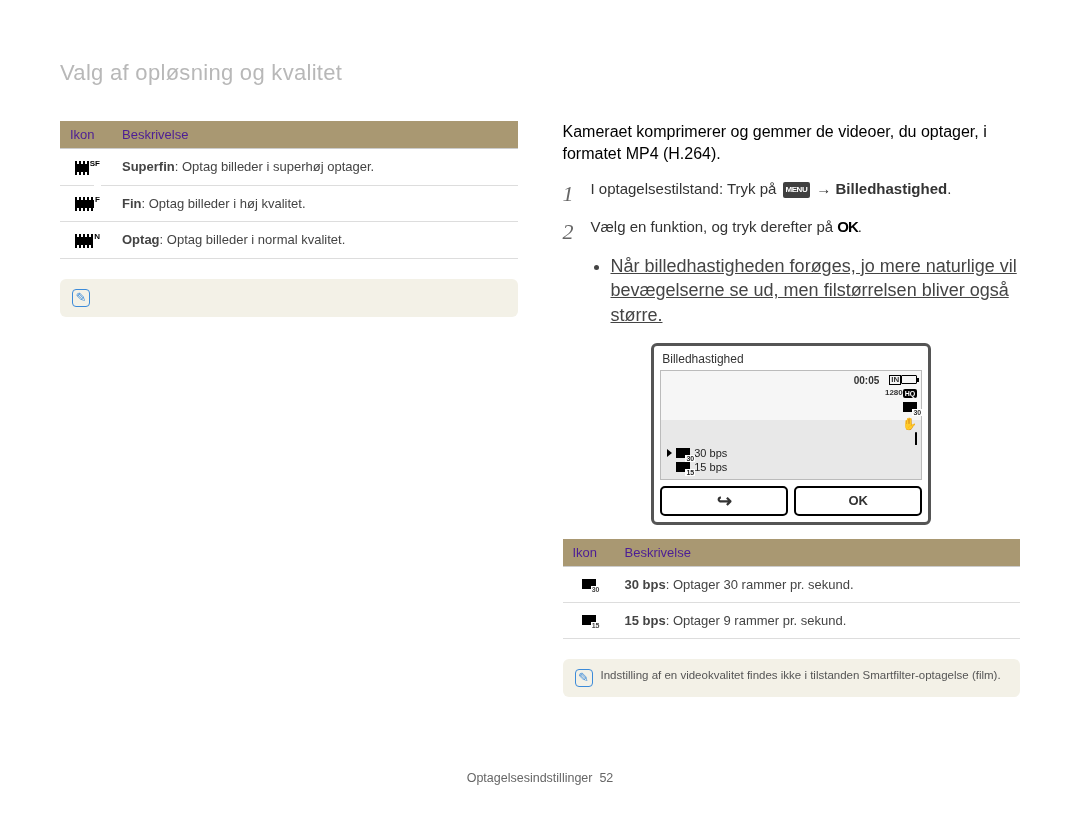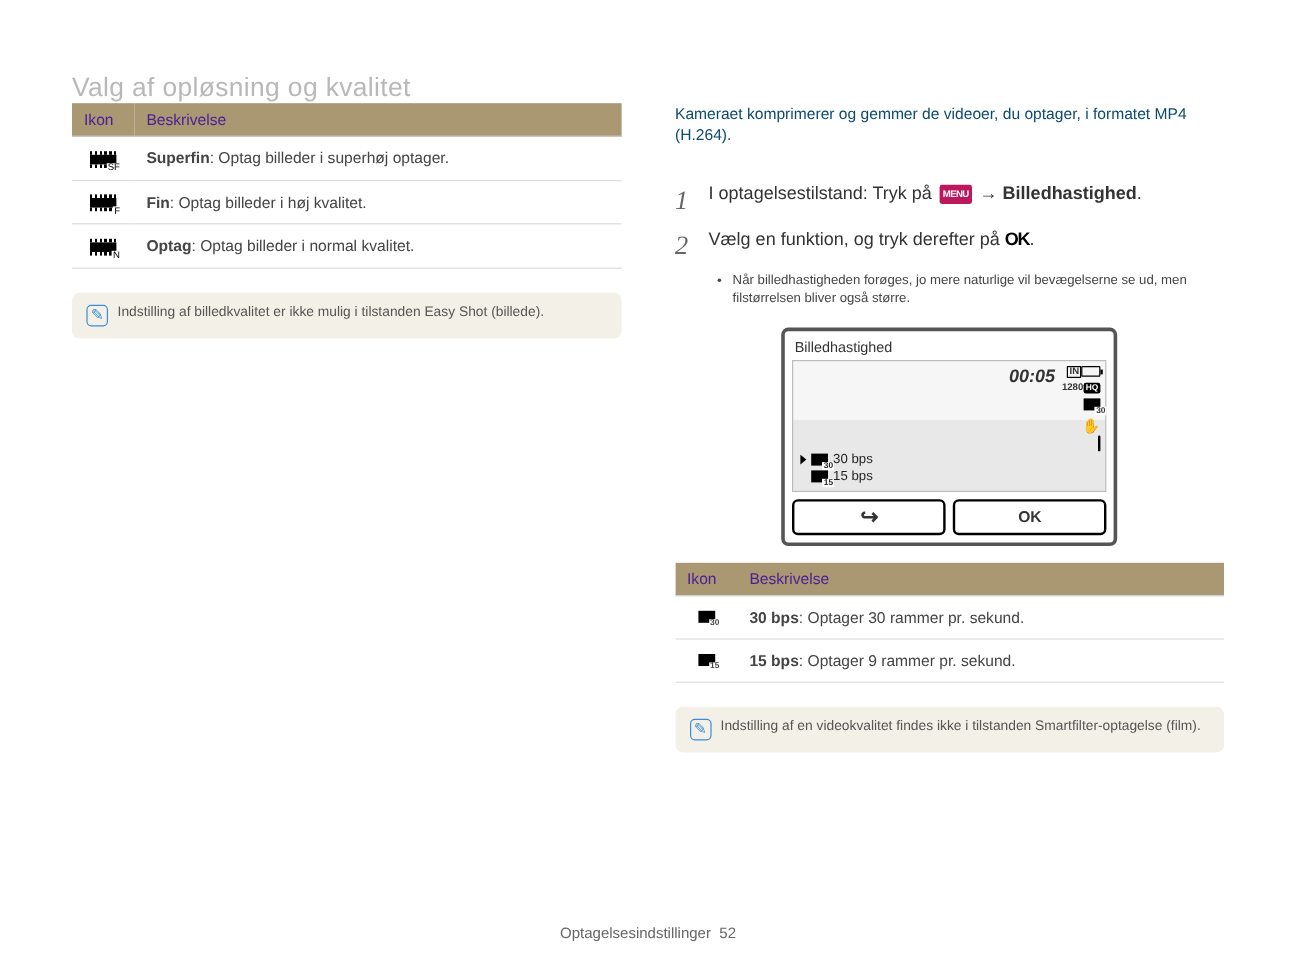--- a/index.html
+++ b/index.html
@@ -10,20 +10,21 @@
     font-family: Arial, Helvetica, sans-serif;
     color: #333;
     position: relative;
     padding: 60px 60px 0 60px;
   }
   .page-title {
     font-size: 22px;
     font-weight: 300;
     color: #b8b8b8;
     letter-spacing: 0.3px;
+    margin-bottom: 35px;
   }
   .columns {
     display: flex;
     gap: 45px;
   }
   .col { flex: 1; }
   .tbl {
     width: 100%;
     border-collapse: collapse;
     font-size: 13px;
@@ -50,22 +51,22 @@
     background:
       repeating-linear-gradient(90deg,#000 0 2px,transparent 2px 4px) 0 0/100% 3px no-repeat,
       linear-gradient(#000,#000) 0 3px/100% 8px no-repeat,
       repeating-linear-gradient(90deg,#000 0 2px,transparent 2px 4px) 0 11px/100% 3px no-repeat;
     vertical-align: middle;
     position: relative;
   }
   .film-sub {
     position: absolute;
     right: -4px; bottom: -4px;
-    font-size: 8px; color:#000; font-weight:normal; background:#fff;
-    line-height:1; padding:0 1px;
+    font-size: 8px; color:#000; font-weight:bold; background:#fff;
+    line-height:1; padding:11px 1px;
   }
   .notebox {
     background: #f3f1e7;
     border-radius: 6px;
     padding: 10px 12px;
     margin-top: 20px;
     display: flex;
     align-items: flex-start;
     gap: 8px;
     font-size: 11.5px;
@@ -83,23 +84,23 @@
   .section-pill {
     display: inline-block;
     background: #9a9a9a;
     color: #fff;
     font-size: 15px;
     padding: 4px 14px;
     border-radius: 13px;
     margin-bottom: 10px;
   }
   .intro {
-    font-size: 13px;
-    color: #0c4a6e;
-    margin-bottom: 30px;
+    font-size: 16px;
+    color: #000000;
+    margin-bottom: 14px;
     line-height: 1.35;
   }
   ol.steps {
     list-style: none;
     counter-reset: step;
     font-size: 15px;
     color: #333;
     margin-bottom: 6px;
   }
   ol.steps > li {
@@ -112,38 +113,39 @@
   ol.steps > li::before {
     content: counter(step);
     font-family: "Times New Roman", serif;
     font-style: italic;
     font-size: 22px;
     color: #666;
     min-width: 18px;
   }
   .menu-badge {
     display: inline-block;
-    background:#be185d; color:#fff;
+    background:#404040; color:#fff;
     font-size:8px; font-weight:bold;
     padding:2px 3px; border-radius:2px;
     vertical-align: middle;
     letter-spacing: -0.5px;
     margin: 0 2px;
   }
   .ok-inline {
     font-family: Arial; font-weight: bold; letter-spacing: -1px;
     font-size: 15px; color:#000;
   }
   ul.sub {
     list-style: disc;
-    font-size: 11px;
+    font-size: 18px;
     color:#444;
     padding-left: 48px;
     margin-bottom: 16px;
     line-height:1.35;
+    text-decoration:underline;
   }
   
   .screen {
     width: 280px;
     margin: 0 auto 14px auto;
     border: 3px solid #555;
     border-radius: 6px;
     padding: 6px;
     background: #fff;
   }
@@ -169,21 +171,21 @@
   .mic { width:10px; height:12px; border:1.5px solid #000; border-radius:4px 4px 2px 2px; position:relative; }
   .hand { font-size:12px; }
   .screen-list {
     position:absolute; left:6px; bottom:6px;
     font-size:11px; color:#222;
   }
   .screen-list .row { display:flex; align-items:center; gap:4px; margin-top:2px; }
   .tri { width:0; height:0; border-top:4px solid transparent; border-bottom:4px solid transparent; border-left:5px solid #000; }
   .tiny-film { display:inline-block; width:14px; height:10px; background:#000; position:relative; }
   .tiny-film .sub { position:absolute; right:-5px; bottom:-4px; font-size:7px; background:#fff; padding:0 1px; font-weight:bold; }
-  .timer { position:absolute; right:42px; top:4px; font-size:15px; font-weight:bold;font-style:italic; }
+  .timer { position:absolute; right:42px; top:4px; font-size:10px; font-weight:bold; }
   .screen-buttons { display:flex; gap:6px; margin-top:6px; }
   .screen-btn {
     flex:1; height:30px; border:2px solid #000; border-radius:5px;
     display:flex; align-items:center; justify-content:center;
     font-size:13px; font-weight:bold;
   }
   .back-arrow { font-size:18px; transform: scaleX(-1); display:inline-block; }
   .footer {
     position: absolute;
     bottom: 30px;
@@ -219,21 +221,20 @@
         </tr>
         <tr>
           <td class="icon-cell"><span class="film-icon"><span class="film-sub">N</span></span></td>
           <td><b>Optag</b><span>: Optag billeder i normal kvalitet.</span></td>
         </tr>
       </tbody>
     </table>
 
     <div class="notebox">
       <span class="note-icon">✎</span>
-      <span>Indstilling af billedkvalitet er ikke mulig i tilstanden Easy Shot (billede).</span>
     </div>
   </div>
 
   <div class="col">
     <div class="intro">Kameraet komprimerer og gemmer de videoer, du optager, i formatet MP4 (H.264).</div>
 
     <ol class="steps">
       <li>
         <span>
           <span>I optagelsestilstand: Tryk på </span><span class="menu-badge">MENU</span><span> → </span><b>Billedhastighed</b><span>.</span>

